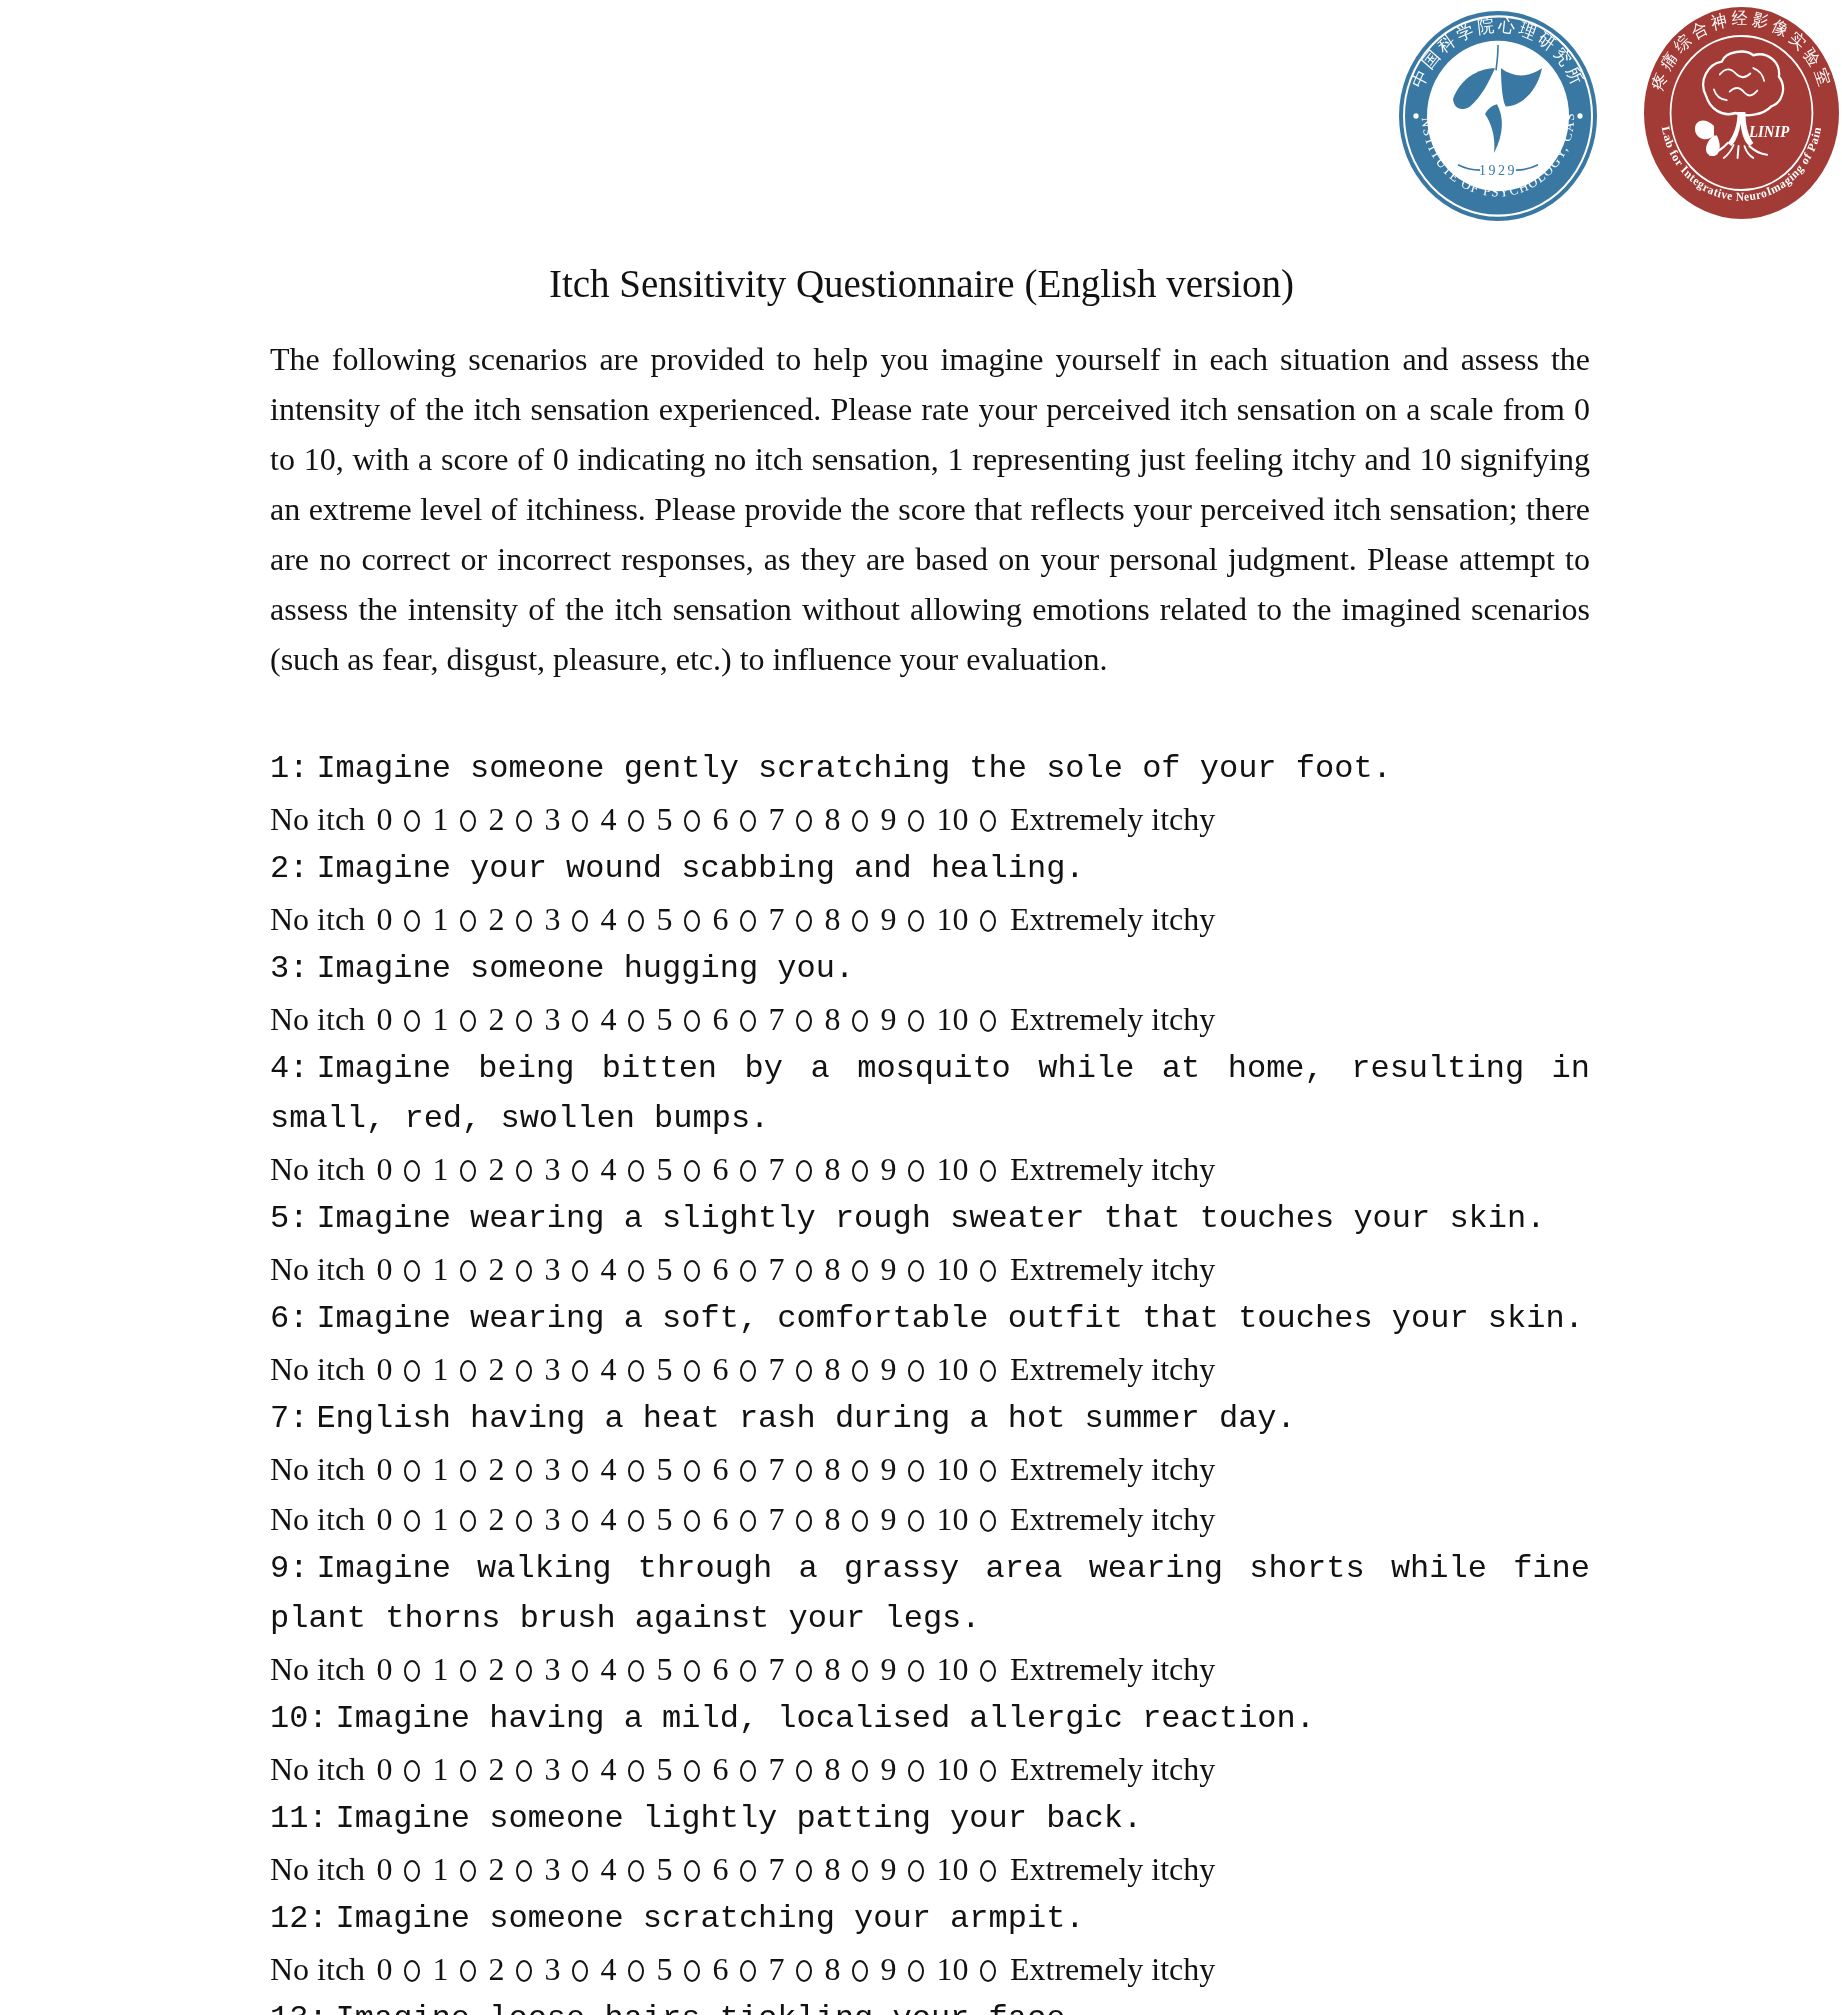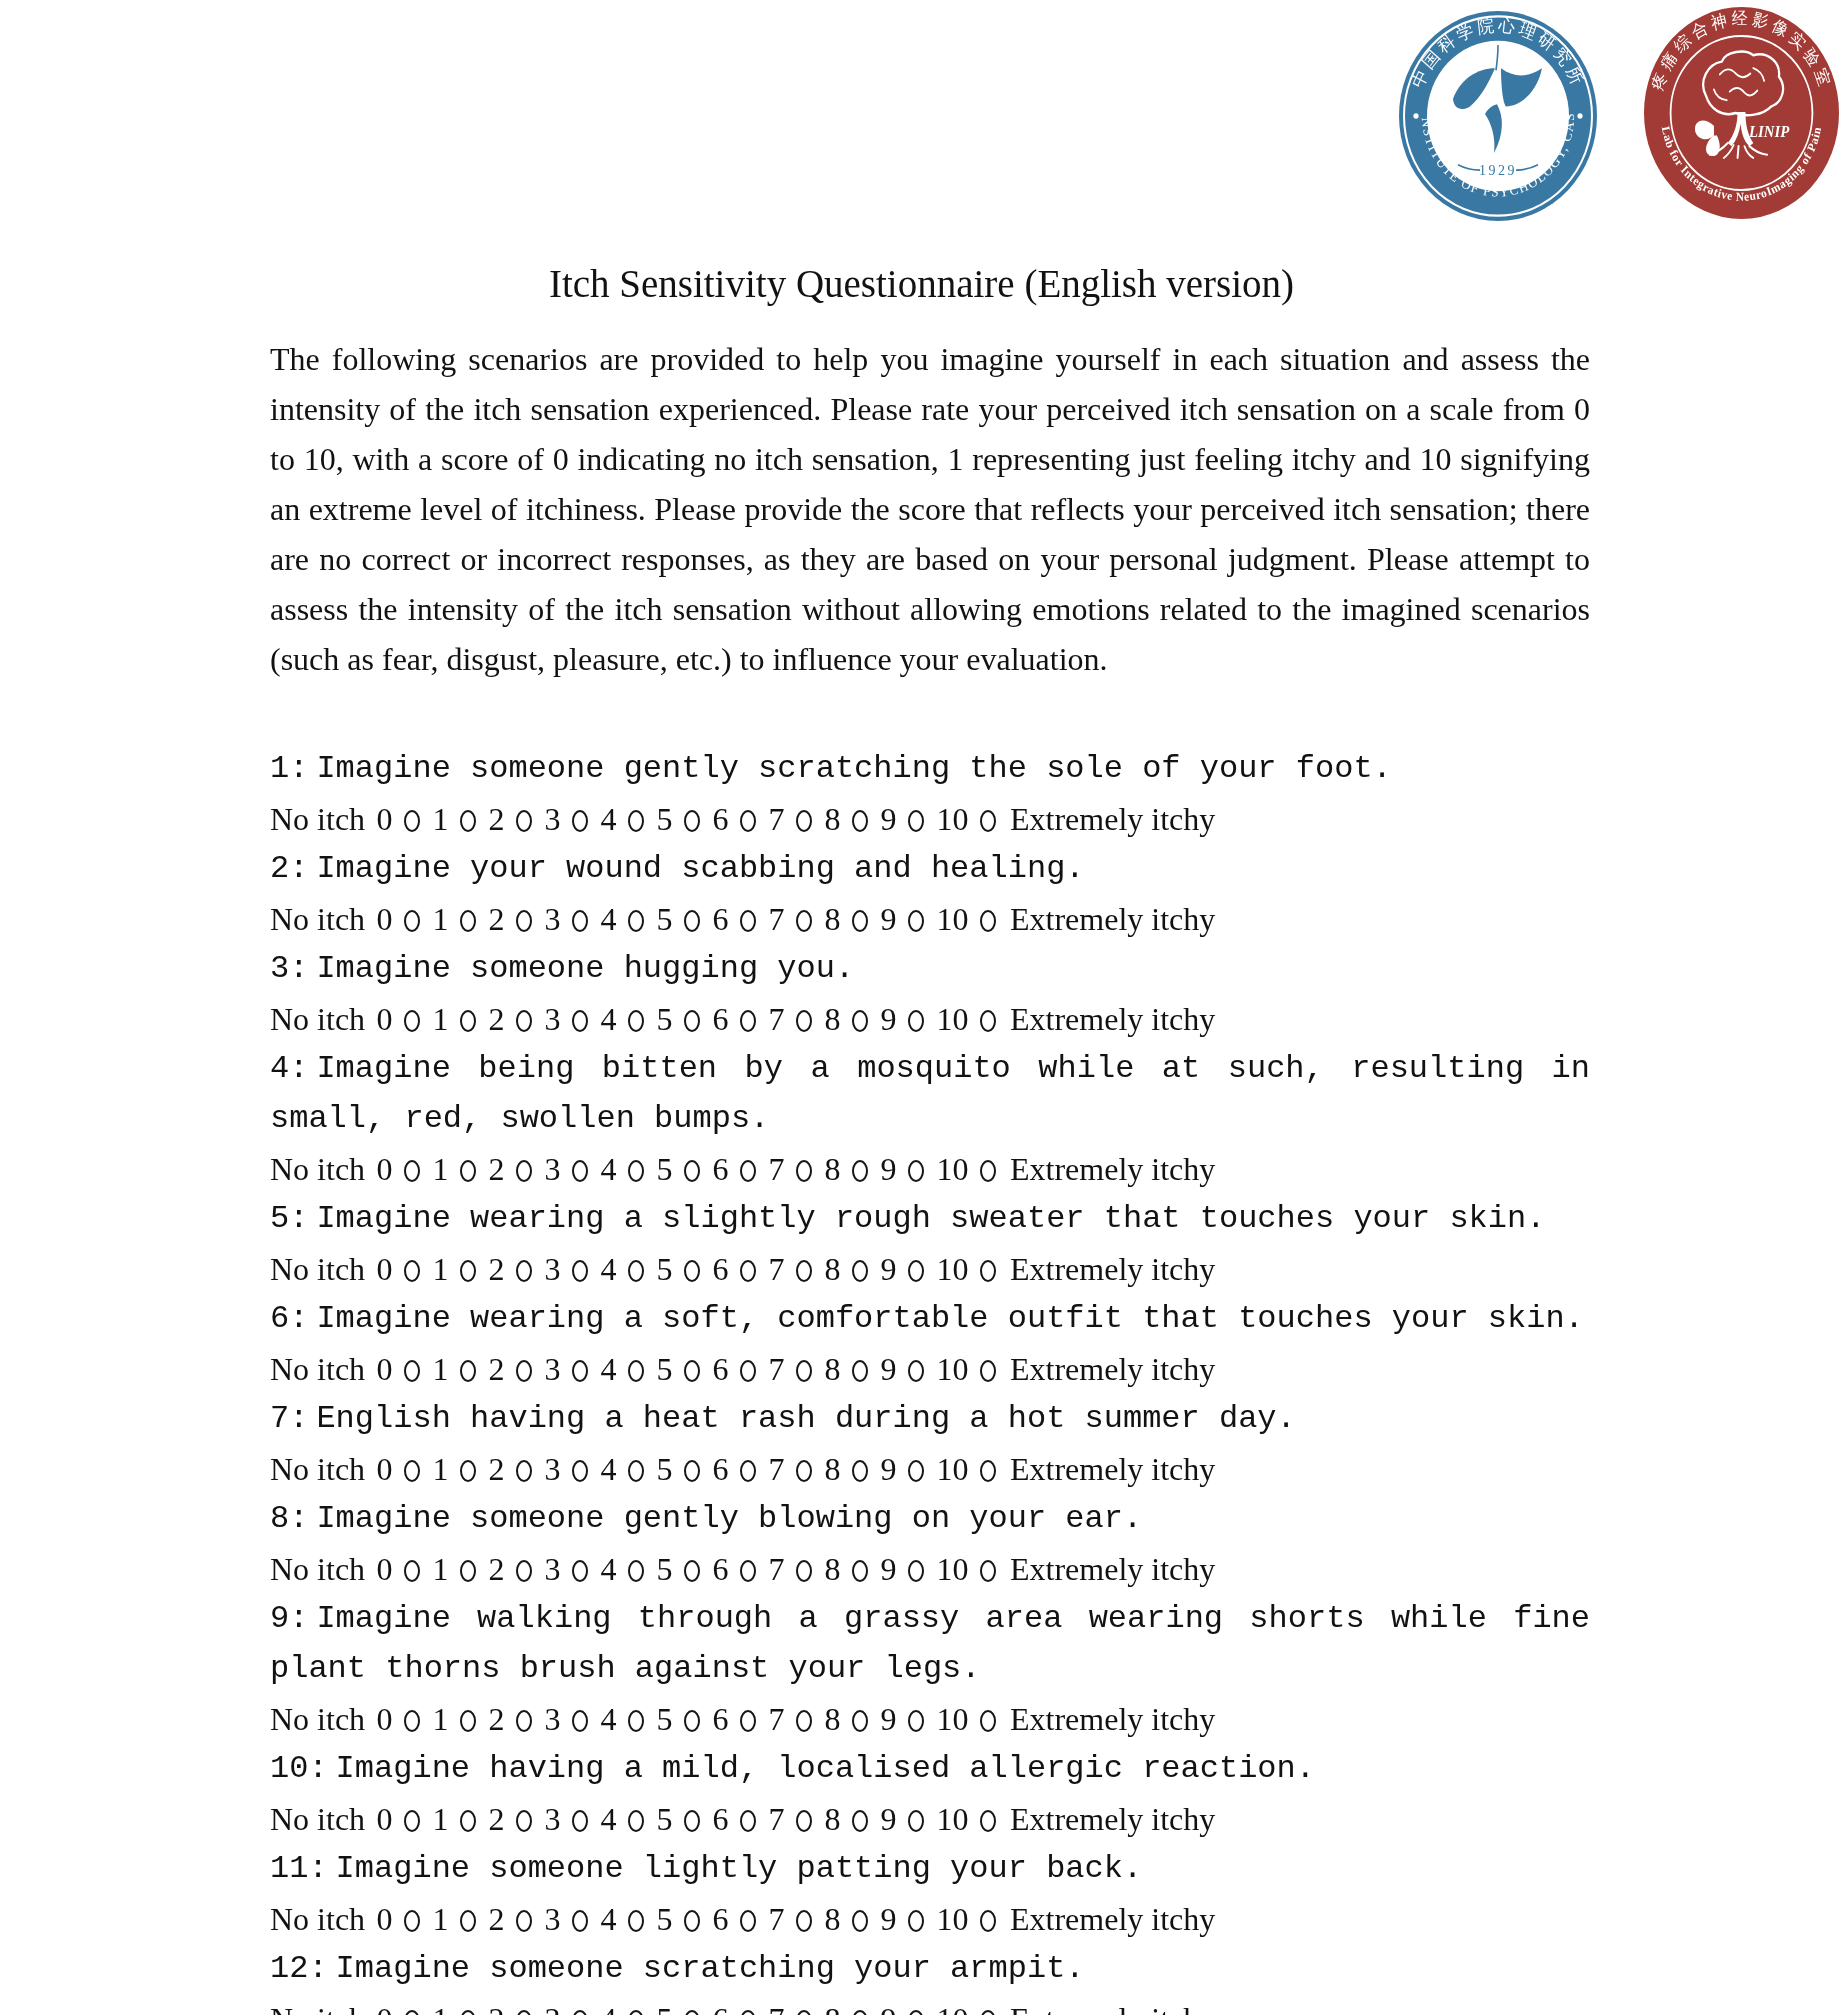--- a/index.html
+++ b/index.html
@@ -132,21 +132,21 @@
 
     <div class="item">
       <p class="q">
         <span class="qnum">3:</span><span class="qtext">Imagine someone hugging you.</span>
       </p>
       <p class="scale"><span class="slabel left">No itch</span><span class="pt">0</span><span class="circ"></span><span class="pt">1</span><span class="circ"></span><span class="pt">2</span><span class="circ"></span><span class="pt">3</span><span class="circ"></span><span class="pt">4</span><span class="circ"></span><span class="pt">5</span><span class="circ"></span><span class="pt">6</span><span class="circ"></span><span class="pt">7</span><span class="circ"></span><span class="pt">8</span><span class="circ"></span><span class="pt">9</span><span class="circ"></span><span class="pt">10</span><span class="circ"></span><span class="slabel right">Extremely itchy</span></p>
     </div>
 
     <div class="item">
       <p class="q">
-        <span class="qnum">4:</span><span class="qtext">Imagine being bitten by a mosquito while at such, resulting in small, red, swollen bumps.</span>
+        <span class="qnum">4:</span><span class="qtext">Imagine being bitten by a mosquito while at home, resulting in small, red, swollen bumps.</span>
       </p>
       <p class="scale"><span class="slabel left">No itch</span><span class="pt">0</span><span class="circ"></span><span class="pt">1</span><span class="circ"></span><span class="pt">2</span><span class="circ"></span><span class="pt">3</span><span class="circ"></span><span class="pt">4</span><span class="circ"></span><span class="pt">5</span><span class="circ"></span><span class="pt">6</span><span class="circ"></span><span class="pt">7</span><span class="circ"></span><span class="pt">8</span><span class="circ"></span><span class="pt">9</span><span class="circ"></span><span class="pt">10</span><span class="circ"></span><span class="slabel right">Extremely itchy</span></p>
     </div>
 
     <div class="item">
       <p class="q">
         <span class="qnum">5:</span><span class="qtext">Imagine wearing a slightly rough sweater that touches your skin.</span>
       </p>
       <p class="scale"><span class="slabel left">No itch</span><span class="pt">0</span><span class="circ"></span><span class="pt">1</span><span class="circ"></span><span class="pt">2</span><span class="circ"></span><span class="pt">3</span><span class="circ"></span><span class="pt">4</span><span class="circ"></span><span class="pt">5</span><span class="circ"></span><span class="pt">6</span><span class="circ"></span><span class="pt">7</span><span class="circ"></span><span class="pt">8</span><span class="circ"></span><span class="pt">9</span><span class="circ"></span><span class="pt">10</span><span class="circ"></span><span class="slabel right">Extremely itchy</span></p>
     </div>
@@ -159,23 +159,20 @@
     </div>
 
     <div class="item">
       <p class="q">
         <span class="qnum">7:</span><span class="qtext">English having a heat rash during a hot summer day.</span>
       </p>
       <p class="scale"><span class="slabel left">No itch</span><span class="pt">0</span><span class="circ"></span><span class="pt">1</span><span class="circ"></span><span class="pt">2</span><span class="circ"></span><span class="pt">3</span><span class="circ"></span><span class="pt">4</span><span class="circ"></span><span class="pt">5</span><span class="circ"></span><span class="pt">6</span><span class="circ"></span><span class="pt">7</span><span class="circ"></span><span class="pt">8</span><span class="circ"></span><span class="pt">9</span><span class="circ"></span><span class="pt">10</span><span class="circ"></span><span class="slabel right">Extremely itchy</span></p>
     </div>
 
     <div class="item">
-      <p class="q">
-        <span class="qnum">8:</span><span class="qtext">Imagine someone gently blowing on your ear.</span>
-      </p>
       <p class="scale"><span class="slabel left">No itch</span><span class="pt">0</span><span class="circ"></span><span class="pt">1</span><span class="circ"></span><span class="pt">2</span><span class="circ"></span><span class="pt">3</span><span class="circ"></span><span class="pt">4</span><span class="circ"></span><span class="pt">5</span><span class="circ"></span><span class="pt">6</span><span class="circ"></span><span class="pt">7</span><span class="circ"></span><span class="pt">8</span><span class="circ"></span><span class="pt">9</span><span class="circ"></span><span class="pt">10</span><span class="circ"></span><span class="slabel right">Extremely itchy</span></p>
     </div>
 
     <div class="item">
       <p class="q">
         <span class="qnum">9:</span><span class="qtext">Imagine walking through a grassy area wearing shorts while fine plant thorns brush against your legs.</span>
       </p>
       <p class="scale"><span class="slabel left">No itch</span><span class="pt">0</span><span class="circ"></span><span class="pt">1</span><span class="circ"></span><span class="pt">2</span><span class="circ"></span><span class="pt">3</span><span class="circ"></span><span class="pt">4</span><span class="circ"></span><span class="pt">5</span><span class="circ"></span><span class="pt">6</span><span class="circ"></span><span class="pt">7</span><span class="circ"></span><span class="pt">8</span><span class="circ"></span><span class="pt">9</span><span class="circ"></span><span class="pt">10</span><span class="circ"></span><span class="slabel right">Extremely itchy</span></p>
     </div>
 

